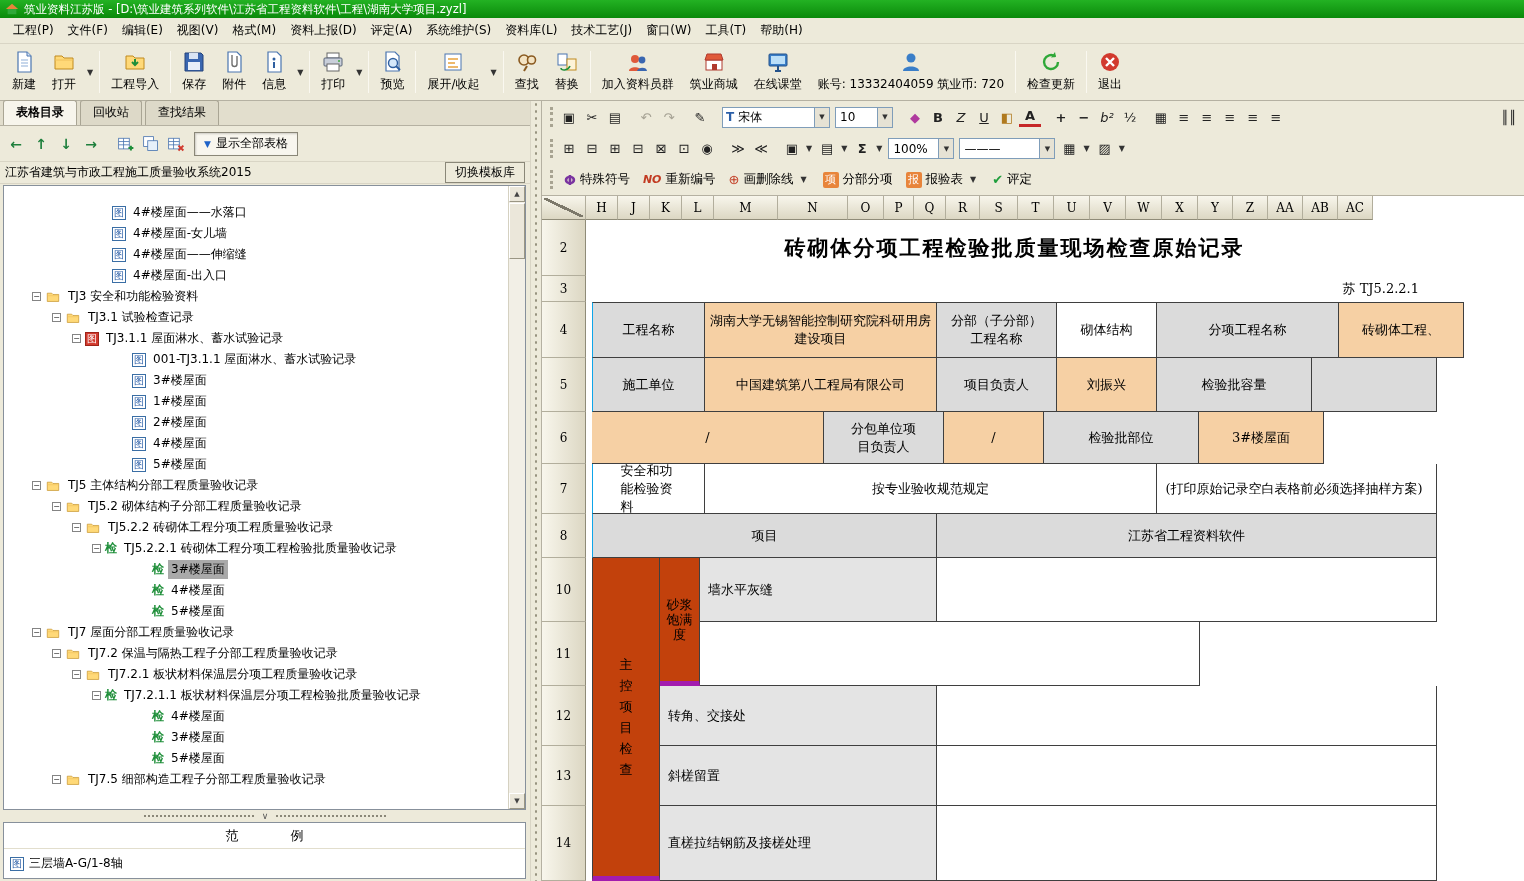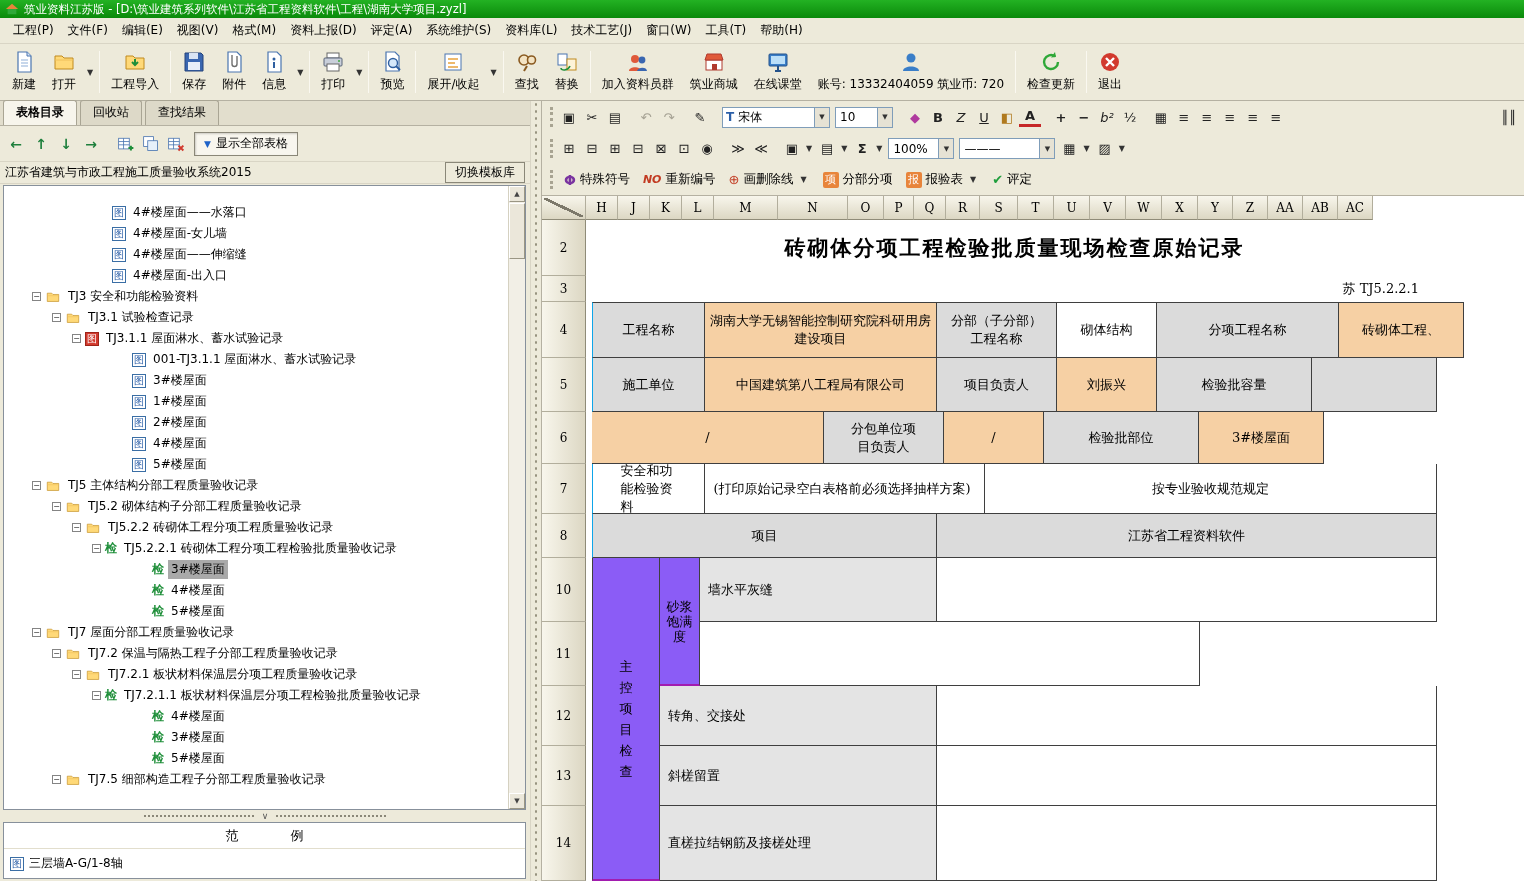--- a/index.html
+++ b/index.html
@@ -104,21 +104,21 @@
 .codecell{width:845px;flex:none;display:flex;align-items:center;justify-content:flex-end;padding-right:18px;font-size:13px}
 .tcell{border-right:1px solid #3F3F3F;border-bottom:1px solid #3F3F3F;display:flex;align-items:center;justify-content:center;text-align:center;font-size:13px;flex:none;padding:1px 2px;overflow:hidden}
 .bt{border-top:1px solid #3F3F3F}.bl{border-left:1px solid #0ea5e9}
 .gray{background:#DBDBDB}.peach{background:#F6D0A4}.lgray{background:#E4E4E4}
 .lab{justify-content:flex-start;text-align:left;padding-left:8px}
 .w92{display:inline-block;width:92px;text-align:center}
 .w66{display:inline-block;width:66px;text-align:center}
 .w56{display:inline-block;width:56px;text-align:left}
 .w268{display:inline-block;width:262px;text-align:left}
 .lower{position:relative}
-.gcell,.gsub{position:absolute;display:flex;align-items:center;justify-content:center;background:#8b5cf6;border-right:1px solid #3F3F3F;border-bottom:2px solid #a21caf}
+.gcell,.gsub{position:absolute;display:flex;align-items:center;justify-content:center;background:#c2410c;border-right:1px solid #3F3F3F;border-bottom:5px solid #a21caf}
 .gcell{top:0;bottom:0;border-left:1px solid #3F3F3F}
 .vt1{width:14px;line-height:21px;word-break:break-all;text-align:center;font-size:13px}
 .vt2{width:27px;line-height:15px;word-break:break-all;text-align:center;font-size:13px}
 .spx{flex:none}
 </style>
 </head>
 <body>
 
 <svg width="0" height="0" style="position:absolute">
 <defs>
@@ -776,24 +776,24 @@
             <div class="tcell gray" style="width:155px">检验批部位</div>
             <div class="tcell peach" style="width:125px">3#楼屋面</div>
             <div class="sfill"></div>
           </div>
           <div class="srow" style="height:50px">
             <div class="rnum">7</div>
               <div class="rgap"></div>
             <div class="tcell bl" style="width:113px">
                 <span class="w56">安全和功能检验资料</span>
               </div>
+            <div class="tcell" style="width:452px">按专业验收规范规定</div>
             <div class="tcell" style="width:280px">
                 <span class="w268">(打印原始记录空白表格前必须选择抽样方案)</span>
               </div>
-            <div class="tcell" style="width:452px">按专业验收规范规定</div>
             <div class="sfill"></div>
           </div>
           <div class="srow" style="height:44px">
             <div class="rnum">8</div>
               <div class="rgap"></div>
             <div class="tcell bl gray" style="width:345px">项目</div>
             <div class="tcell gray" style="width:500px">江苏省工程资料软件</div>
             <div class="sfill"></div>
           </div>
 

